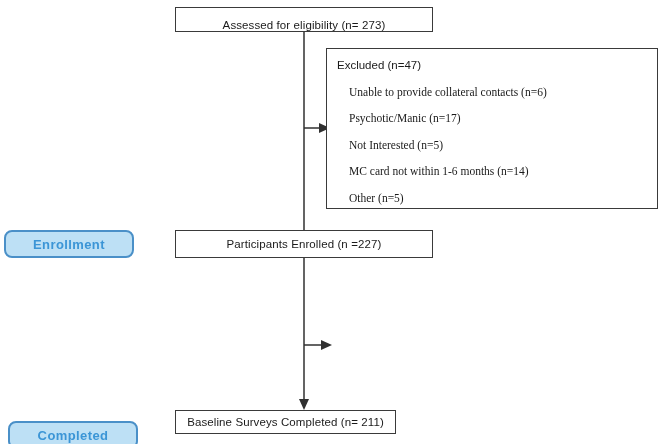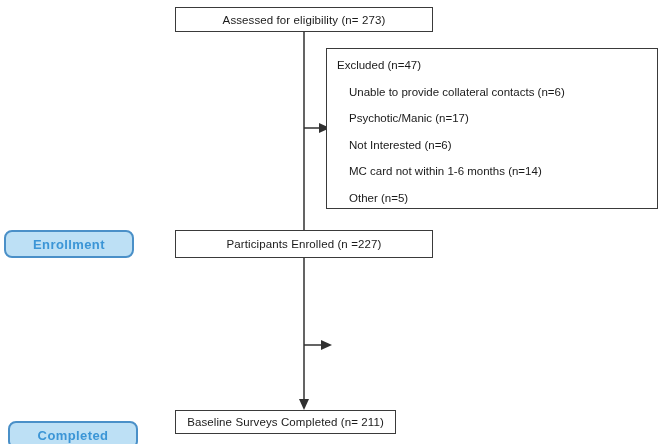--- a/index.html
+++ b/index.html
@@ -21,37 +21,37 @@
     background: #ffffff;
     display: flex;
     align-items: center;
     justify-content: center;
     font-size: 11.5px;
     color: #1a1a1a;
     letter-spacing: 0.1px;
     box-sizing: border-box;
     text-align: center;
   }
-  .box-assessed  { left: 175px; top: 7px;   width: 258px; height: 25px; }
+  .box-assessed  { left: 175px; top: 7px;   width: 258px; height: 25px; align-items: flex-end; }
   .box-enrolled  { left: 175px; top: 230px; width: 258px; height: 28px; }
   .box-baseline  { left: 175px; top: 410px; width: 221px; height: 24px; }
 
   .excl-box {
     position: absolute;
     border: 1.5px solid #3a3a3a;
     background: #ffffff;
     box-sizing: border-box;
     font-size: 11.5px;
     color: #1a1a1a;
     padding: 3px 6px 0 10px;
   }
   .excl-1 { left: 326px; top: 48px;  width: 332px; height: 161px; }
   .excl-2 { left: 332px; top: 270px; width: 330px; height: 130px; }
   .excl-header { line-height: 26.5px; }
-  .excl-item   { line-height: 26.5px; padding-left: 12px; }
+  .excl-item   { line-height: 26.5px; padding-left: 12px; font-family: Liberation Serif, serif; }
   .excl-2 .excl-header, .excl-2 .excl-item { line-height: 26px; }
 
   .stage-label {
     position: absolute;
     width: 130px;
     height: 28px;
     background: #bde0f5;
     border: 2px solid #4a90c8;
     border-radius: 8px;
     box-sizing: border-box;
@@ -94,21 +94,21 @@
   </svg>
 
   <div class="flow-box box-assessed">
     <span>Assessed for eligibility (n= 273)</span>
   </div>
 
   <div class="excl-box excl-1">
     <div class="excl-header">Excluded (n=47)</div>
     <div class="excl-item">Unable to provide collateral contacts (n=6)</div>
     <div class="excl-item">Psychotic/Manic (n=17)</div>
-    <div class="excl-item">Not Interested (n=6)</div>
+    <div class="excl-item">Not Interested (n=5)</div>
     <div class="excl-item">MC card not within 1-6 months (n=14)</div>
     <div class="excl-item">Other (n=5)</div>
   </div>
 
   <div class="stage-label label-enrollment">
     <span>Enrollment</span>
   </div>
 
   <div class="flow-box box-enrolled">
     <span>Participants Enrolled (n =227)</span>

